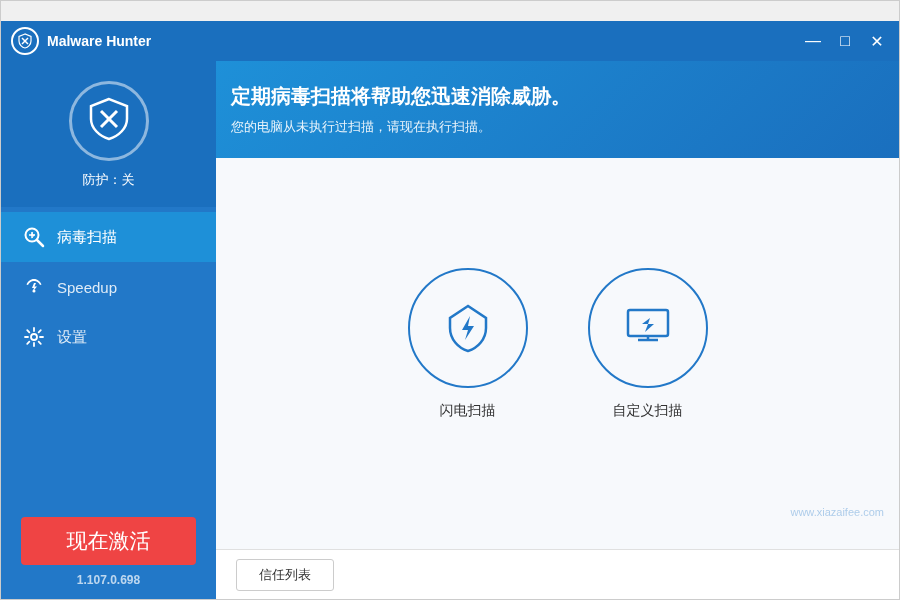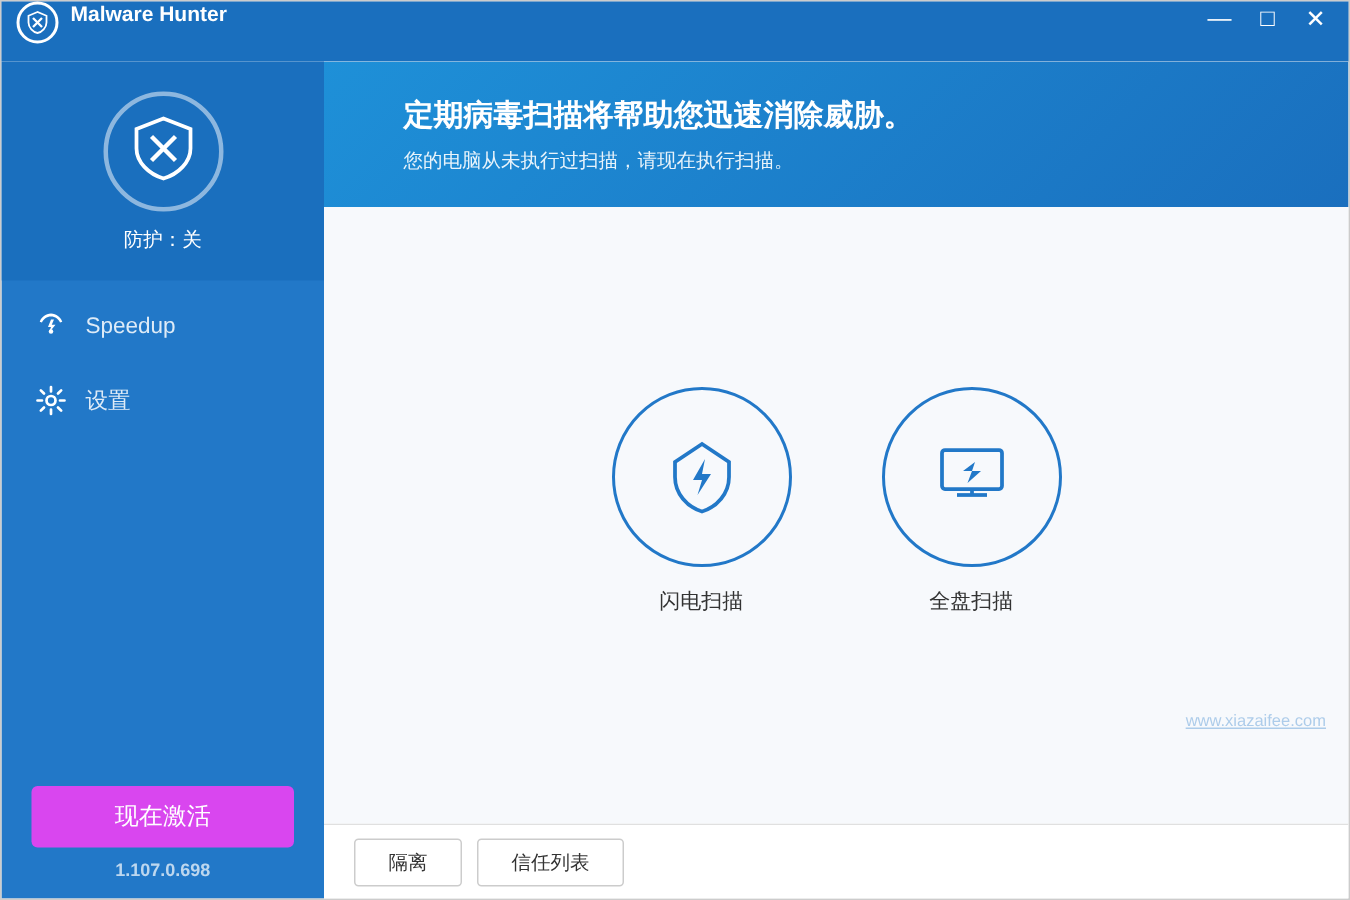--- a/index.html
+++ b/index.html
@@ -5,23 +5,24 @@
     * { margin: 0; padding: 0; box-sizing: border-box; }
     body { width: 900px; height: 600px; overflow: hidden; font-family: 'Microsoft YaHei', 'SimHei', sans-serif; background: #f0f0f0; }
 
     .window { width: 900px; height: 600px; display: flex; flex-direction: column; border: 1px solid #ccc; box-shadow: 0 2px 10px rgba(0,0,0,0.3); }
 
     
     .titlebar {
       height: 40px;
       background: #1a6fbe;
       display: flex;
-      align-items: flex-start;
+      align-items: center;
       padding: 0 10px;
       flex-shrink: 0;
+      margin-top: 20px;
     }
     .titlebar-logo {
       width: 28px; height: 28px;
       background: #1a6fbe;
       border: 2px solid #fff;
       border-radius: 50%;
       display: flex; align-items: center; justify-content: center;
       margin-right: 8px;
       flex-shrink: 0;
     }
@@ -81,37 +82,37 @@
 
     .sidebar-bottom {
       padding: 15px 20px 12px;
       display: flex;
       flex-direction: column;
       align-items: center;
       gap: 8px;
     }
     .activate-btn {
       width: 100%;
-      background: #d946ef;
+      background: #ef4444;
       color: #fff;
       border: none;
       border-radius: 4px;
       padding: 10px 0;
-      font-size: 16px;
+      font-size: 21px;
       cursor: pointer;
       font-family: inherit;
     }
     .version-text { color: rgba(255,255,255,0.7); font-size: 12px; font-weight: bold; }
 
     
     .content { flex: 1; display: flex; flex-direction: column; background: #fff; }
 
     .content-header {
       background: linear-gradient(135deg, #1e90d8 0%, #1a6fbe 100%);
-      padding: 22px 53px;
+      padding: 22px 15px;
       flex-shrink: 0;
     }
     .content-header-title { color: #fff; font-size: 20px; font-weight: 600; margin-bottom: 8px; }
     .content-header-subtitle { color: rgba(255,255,255,0.9); font-size: 13px; }
 
     .content-body {
       flex: 1;
       display: flex;
       flex-direction: column;
       justify-content: center;
@@ -139,25 +140,24 @@
       border: 2px solid #2278c8;
       display: flex; align-items: center; justify-content: center;
       margin-bottom: 14px;
       transition: background 0.2s;
     }
     .scan-circle svg { width: 56px; height: 56px; }
     .scan-label { color: #333; font-size: 14px; }
 
     .watermark {
       position: absolute;
-      bottom: 62px;
+      bottom: 31px;
       right: 15px;
       color: rgba(34,120,200,0.35);
       font-size: 11px;
-      text-decoration: underline;
     }
 
     
     .content-footer {
       height: 50px;
       background: #fff;
       border-top: 1px solid #e0e0e0;
       display: flex;
       align-items: center;
       padding: 0 20px;
@@ -208,20 +208,31 @@
               <line x1="16" y1="16" x2="32" y2="32" stroke="white" stroke-width="3"></line>
               <line x1="32" y1="16" x2="16" y2="32" stroke="white" stroke-width="3"></line>
             </svg>
           </div>
         </div>
         <span class="protection-label">防护：关</span>
       </div>
 
       <div class="sidebar-nav">
 
+        <div class="nav-item active">
+          <svg viewBox="0 0 22 22" fill="none" xmlns="http://www.w3.org/2000/svg">
+            <circle cx="9" cy="9" r="6.5" stroke="white" stroke-width="2"></circle>
+            <line x1="14" y1="14" x2="20" y2="20" stroke="white" stroke-width="2.5" stroke-linecap="round"></line>
+            <line x1="6" y1="9" x2="12" y2="9" stroke="white" stroke-width="1.5"></line>
+            <line x1="9" y1="6" x2="9" y2="12" stroke="white" stroke-width="1.5"></line>
+
+            <path d="M10 5.5L7.5 9.5H10L8.5 13L12 8.5H9.5L10 5.5Z" fill="white" stroke="none"></path>
+          </svg>
+          <span>病毒扫描</span>
+        </div>
 
         <div class="nav-item">
           <svg viewBox="0 0 22 22" fill="none" xmlns="http://www.w3.org/2000/svg">
             <path d="M11 3C7.5 3 4.5 5.5 3.5 8.5L5 9C5.8 6.8 8.2 5 11 5C13.8 5 16.2 6.8 17 9L18.5 8.5C17.5 5.5 14.5 3 11 3Z" fill="white"></path>
             <path d="M11 7L9 12H11L9.5 16L14 10.5H11.5L13 7H11Z" fill="white"></path>
             <circle cx="11" cy="15" r="1.5" fill="white"></circle>
           </svg>
           <span>Speedup</span>
         </div>
 
@@ -263,27 +274,26 @@
 
           <div class="scan-option">
             <div class="scan-circle">
               <svg viewBox="0 0 56 56" fill="none" xmlns="http://www.w3.org/2000/svg">
                 <rect x="8" y="10" width="40" height="26" rx="2" stroke="#2278c8" stroke-width="2.5" fill="none"></rect>
                 <line x1="18" y1="40" x2="38" y2="40" stroke="#2278c8" stroke-width="2.5"></line>
                 <line x1="28" y1="36" x2="28" y2="40" stroke="#2278c8" stroke-width="2.5"></line>
                 <path d="M30 18L22 24H28L25 32L34 24H28L30 18Z" fill="#2278c8"></path>
               </svg>
             </div>
-            <span class="scan-label">全盘扫描</span>
+            <span class="scan-label">自定义扫描</span>
           </div>
 
         </div>
 
         <div class="watermark">www.xiazaifee.com</div>
       </div>
 
       <div class="content-footer">
-        <button class="footer-btn">隔离</button>
         <button class="footer-btn">信任列表</button>
       </div>
     </div>
   </div>
 </div>
 
 </body></html>

